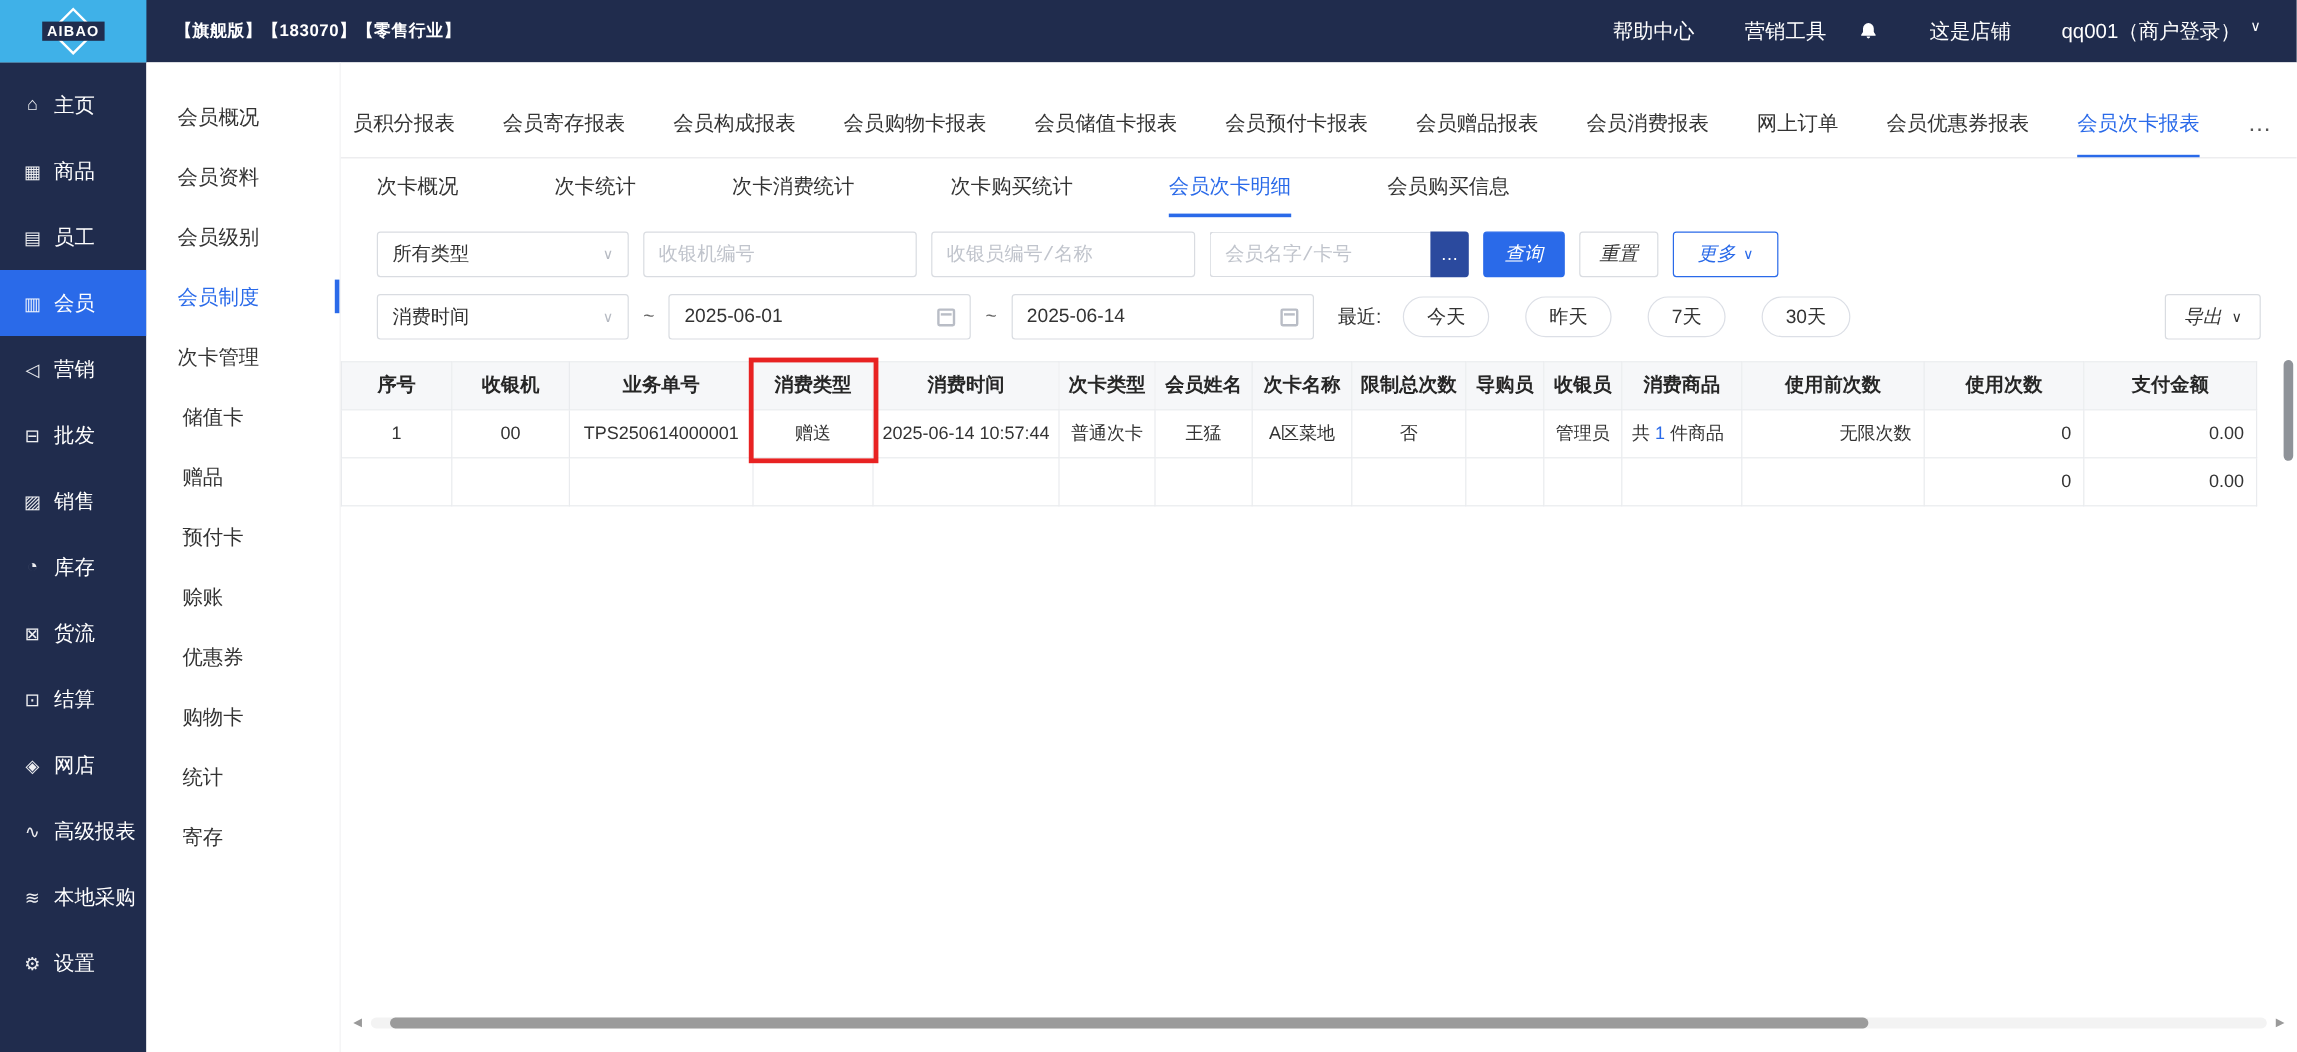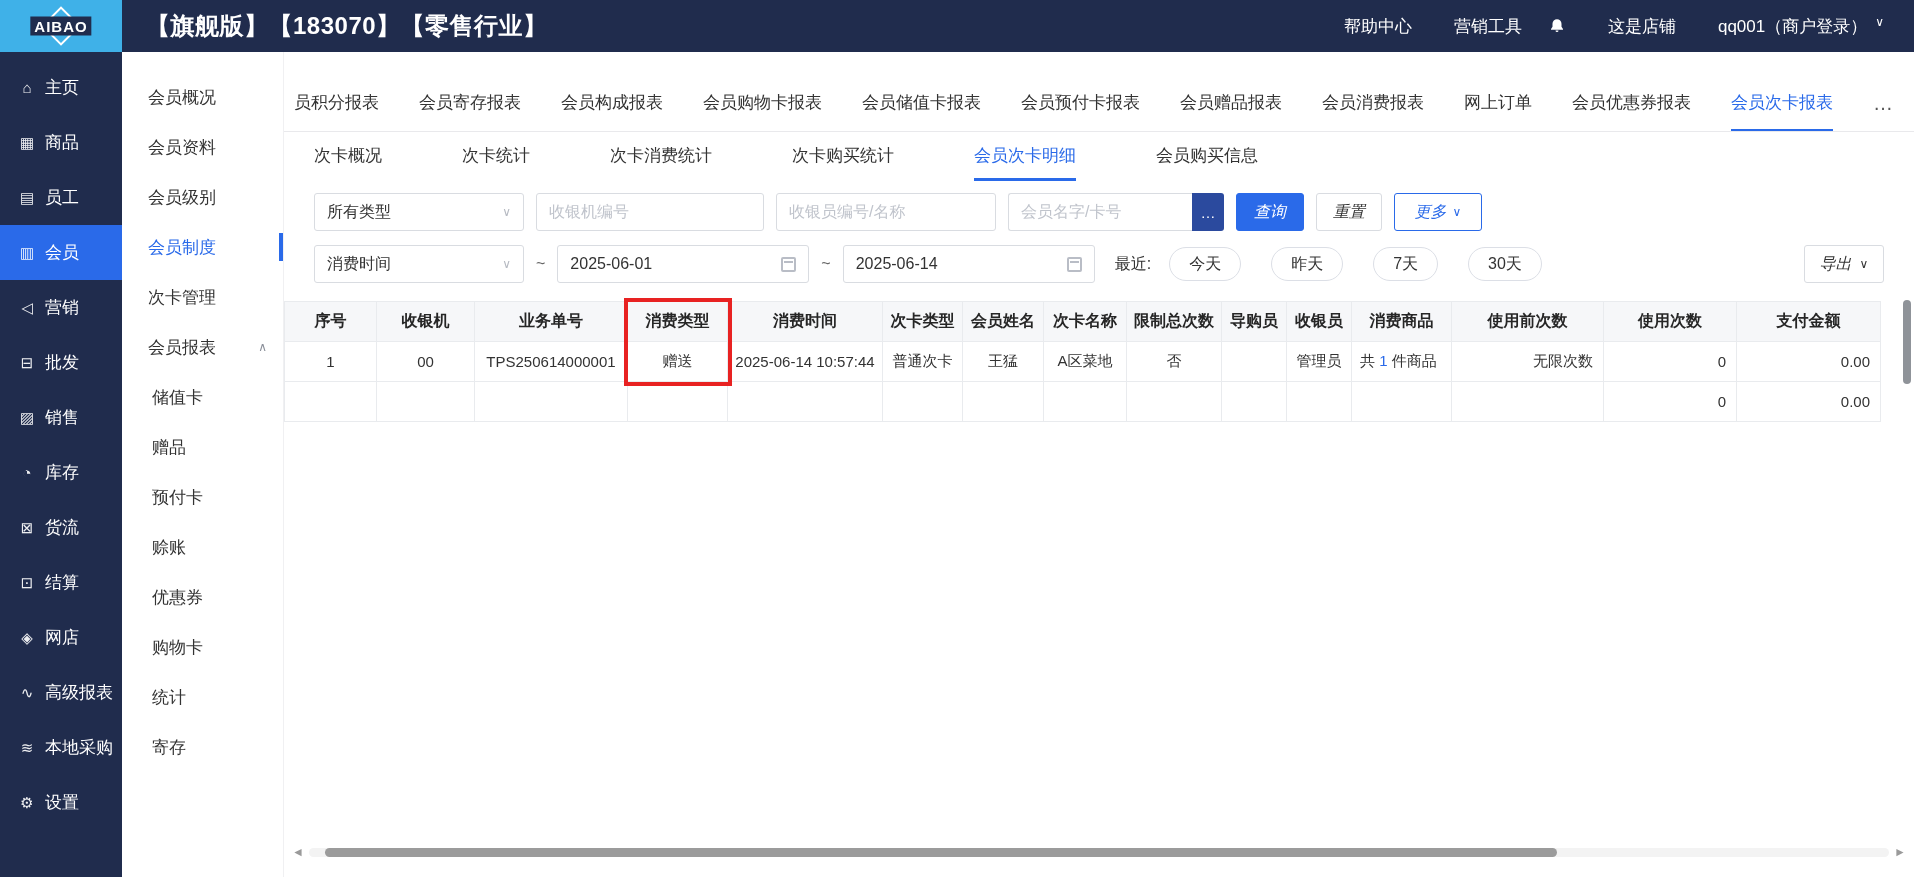--- a/index.html
+++ b/index.html
@@ -5,22 +5,22 @@
   * { margin:0; padding:0; box-sizing:border-box; }
   html,body { width:1914px; height:877px; overflow:hidden; }
   body { font-family:"Liberation Sans","DejaVu Sans",sans-serif; background:#fff; color:#333; position:relative; }
   .app { width:1914px; height:877px; display:flex; flex-direction:column; }
 
   
   .topbar { height:52px; flex:0 0 52px; background:var(--navy,#202c4d); display:flex; align-items:center; }
   .logo { width:122px; height:52px; background:var(--logo-bg,#3fb1e8); display:flex; align-items:center; justify-content:center; position:relative; cursor:pointer; }
   .diamond { width:28px; height:28px; border:2px solid #fff; transform:rotate(45deg); display:flex; align-items:center; justify-content:center; }
   .diamond-inner { width:10px; height:10px; background:#d23a2e; }
-  .logo-text { position:absolute; left:50%; top:50%; transform:translate(-50%,-50%); background:var(--navy,#202c4d); color:#fff; font-size:15px; padding:1px 4px; letter-spacing:1px; font-weight:bold; }
-  .topbar-title { margin-left:24px; color:#fff; font-size:24px; font-weight:bold; letter-spacing:.5px; }
+  .logo-text { position:absolute; left:50%; top:50%; transform:translate(-50%,-50%); background:var(--navy,#202c4d); color:#fff; font-size:12px; padding:1px 4px; letter-spacing:1px; font-weight:bold; }
+  .topbar-title { margin-left:24px; color:#fff; font-size:14px; font-weight:bold; letter-spacing:.5px; }
   .topbar-right { margin-left:auto; display:flex; align-items:center; gap:42px; padding-right:30px; color:#fff; font-size:17px; }
   .tb-link { cursor:pointer; white-space:nowrap; }
   .tb-bell { display:flex; align-items:center; cursor:pointer; margin-left:-16px; }
   .tb-account { display:flex; gap:8px; cursor:pointer; white-space:nowrap; }
   .chev { font-size:12px; }
   .chev.gray { color:#b6bac2; }
 
   
   .body-row { display:flex; height:825px; }
 
@@ -52,21 +52,21 @@
 
   
   .frow { display:flex; align-items:center; }
   .frow1 { margin:12px 0 0 30px; gap:12px; }
   .frow2 { margin:14px 30px 0 30px; gap:12px; }
   .ctl { height:38px; border:1px solid #d9dce1; border-radius:3px; display:flex; align-items:center; padding:0 12px; font-size:16px; color:#333; background:#fff; }
   .ctl.select { width:210px; justify-content:space-between; cursor:pointer; }
   .ctl.input { cursor:text; }
   .w1 { width:228px; } .w2 { width:220px; }
   .w3 { width:184px; border-top-right-radius:0; border-bottom-right-radius:0; border-right:none; }
-  .ph { color:#c0c4cc; }
+  .ph { color:#c0c4cc;font-family:Liberation Mono, monospace; }
   .member-group { display:flex; align-items:stretch; }
   .dots-btn { width:32px; height:38px; background:var(--dots-blue,#2b4a9e); color:#fff; border:none; border-radius:0 3px 3px 0; font-size:15px; cursor:pointer; line-height:1; font-family:inherit; }
   .btn { height:38px; border-radius:3px; font-size:16px; display:flex; align-items:center; justify-content:center; cursor:pointer; font-family:inherit;font-style:italic; }
   .btn.primary { width:68px; background:var(--accent,#2a6ae9); color:#fff; border:1px solid var(--accent,#2a6ae9); }
   .btn.plain { width:66px; background:#fff; color:#333; border:1px solid #d9dce1; }
   .btn.outline { width:88px; background:#fff; color:var(--accent,#2a6ae9); border:1px solid var(--accent,#2a6ae9); gap:6px; }
   .tilde { color:#666; font-size:16px; }
   .ctl.date { width:252px; justify-content:space-between; cursor:pointer; }
   .cal { width:15px; height:15px; border:2px solid #b9bdc6; border-radius:2px; position:relative; flex:0 0 15px; }
   .cal::before { content:''; position:absolute; left:1px; right:1px; top:2px; height:2px; background:#b9bdc6; }
@@ -191,24 +191,20 @@
           <span class="sm-label">会员资料</span>
         </div>
         <div class="sm-item">
           <span class="sm-label">会员级别</span>
         </div>
         <div class="sm-item active">
           <span class="sm-label">会员制度</span>
         </div>
         <div class="sm-item">
           <span class="sm-label">次卡管理</span>
-        </div>
-        <div class="sm-item">
-          <span class="sm-label">会员报表</span>
-          <span class="sm-caret">∧</span>
         </div>
         <div class="sm-item child">
           <span class="sm-label">储值卡</span>
         </div>
         <div class="sm-item child">
           <span class="sm-label">赠品</span>
         </div>
         <div class="sm-item child">
           <span class="sm-label">预付卡</span>
         </div>

